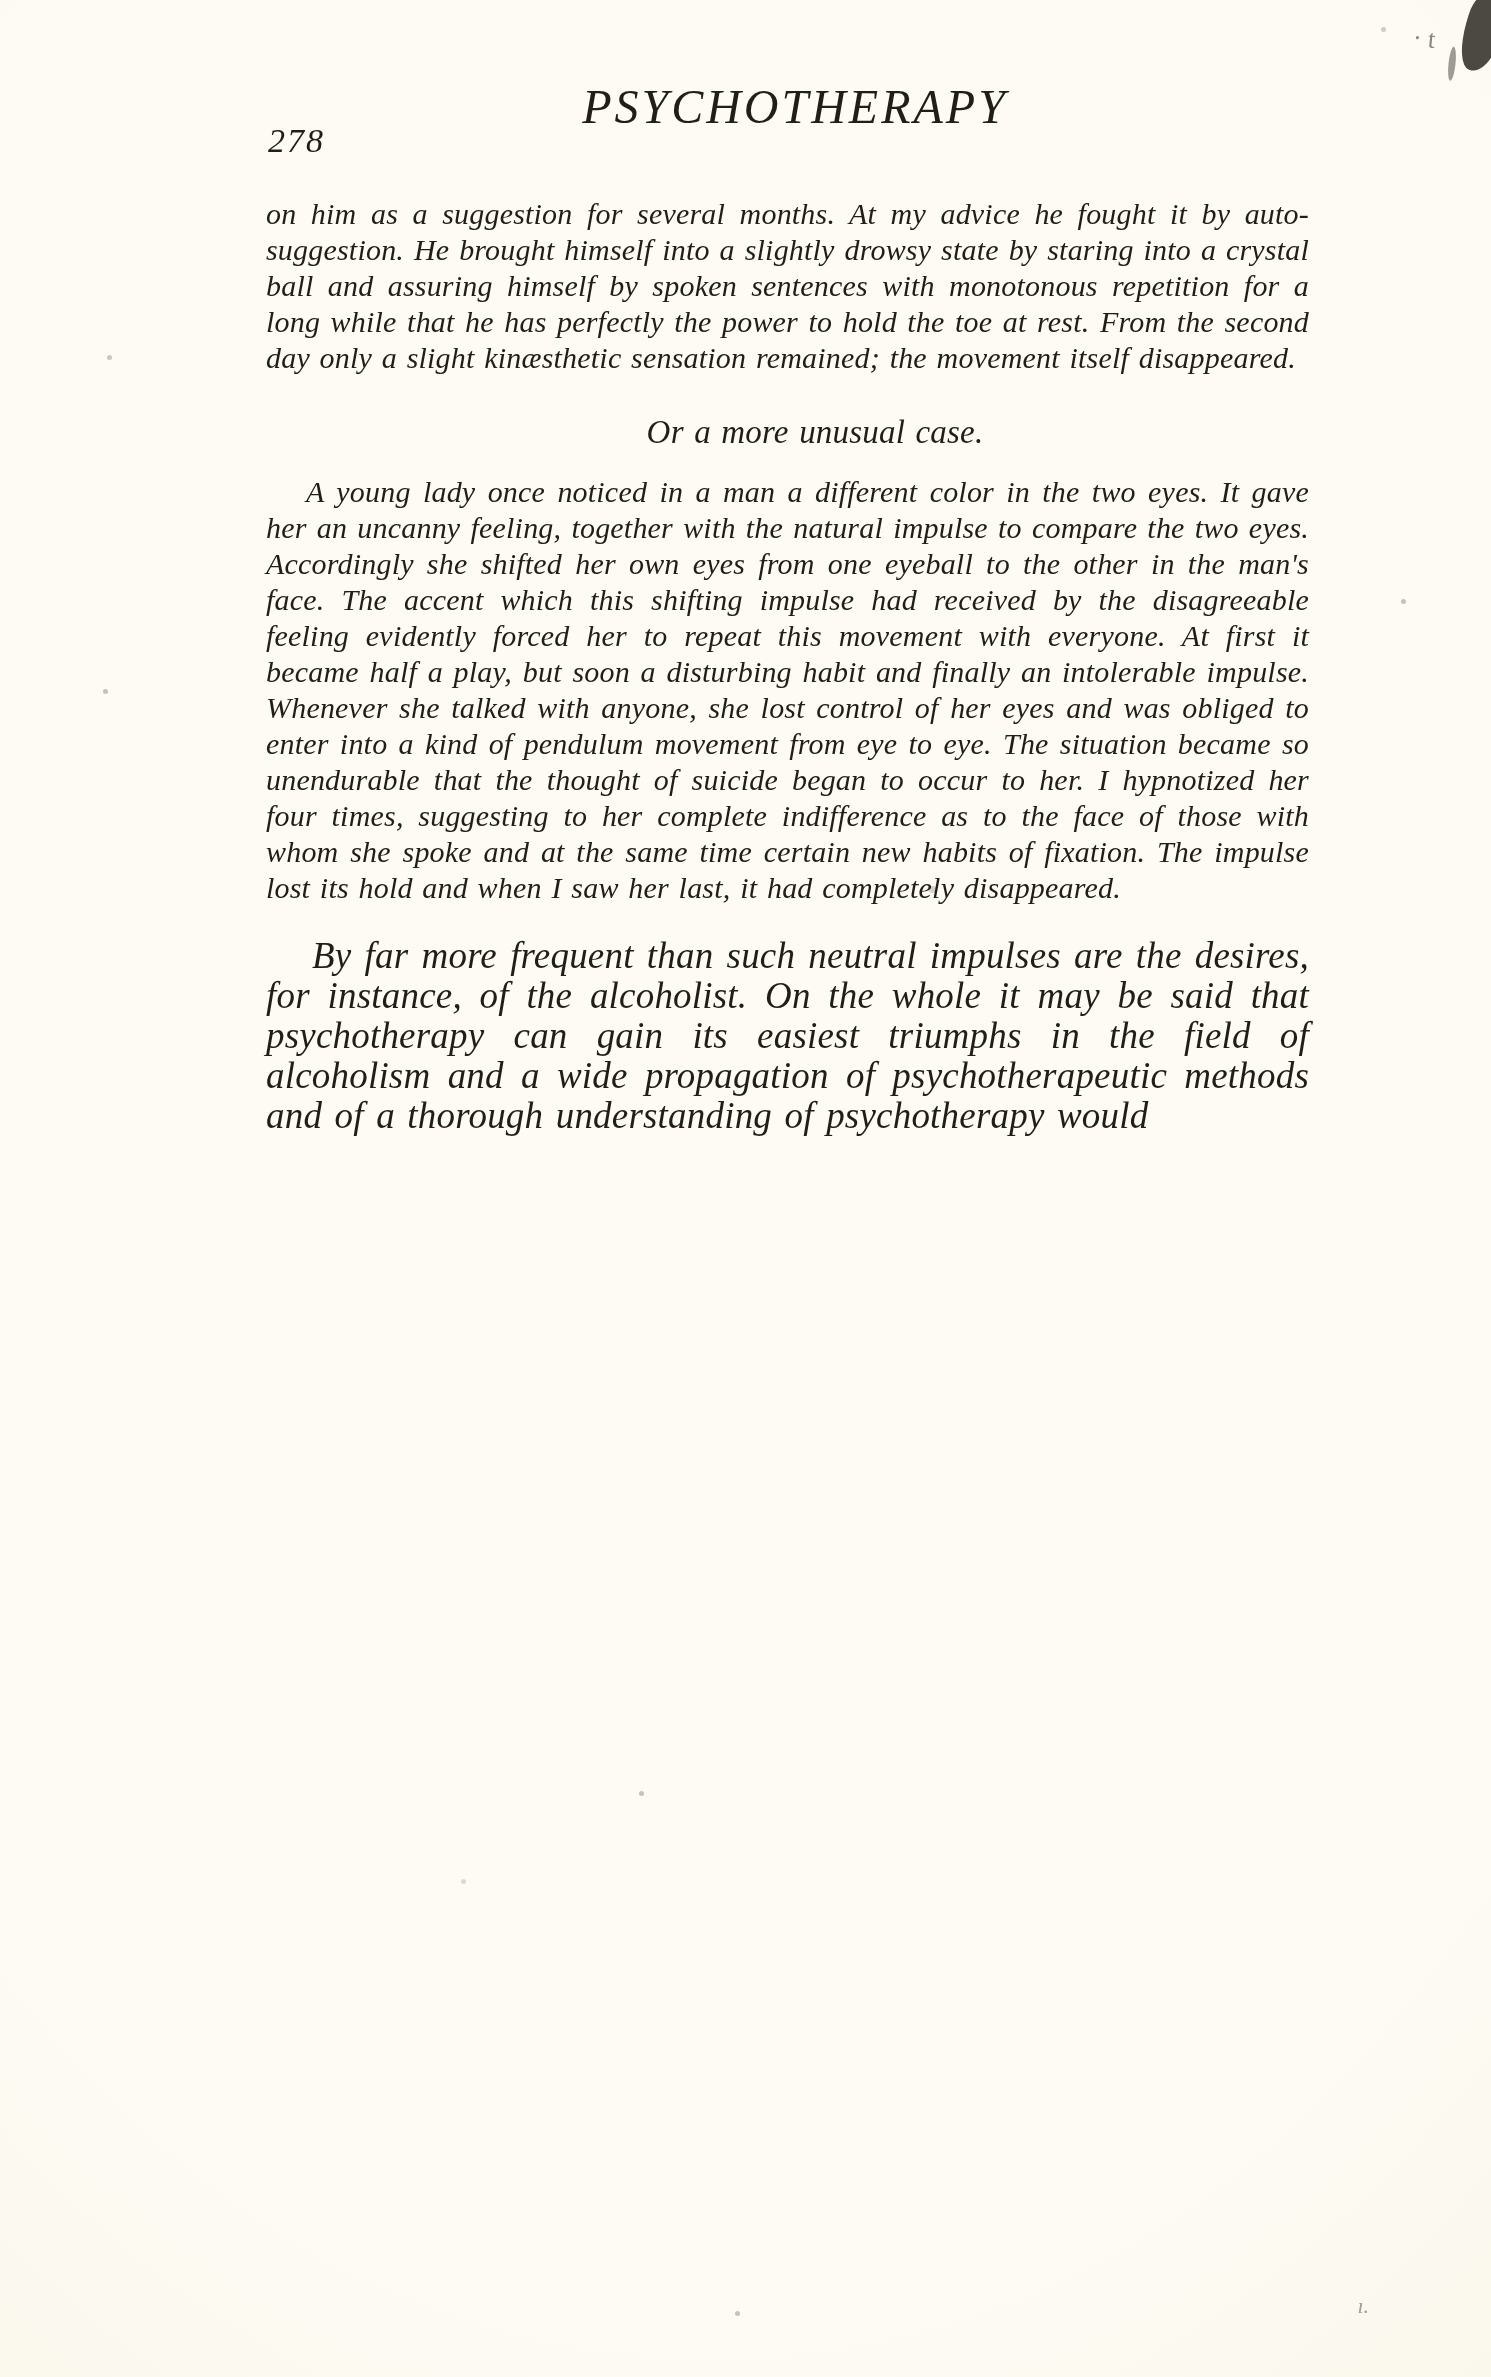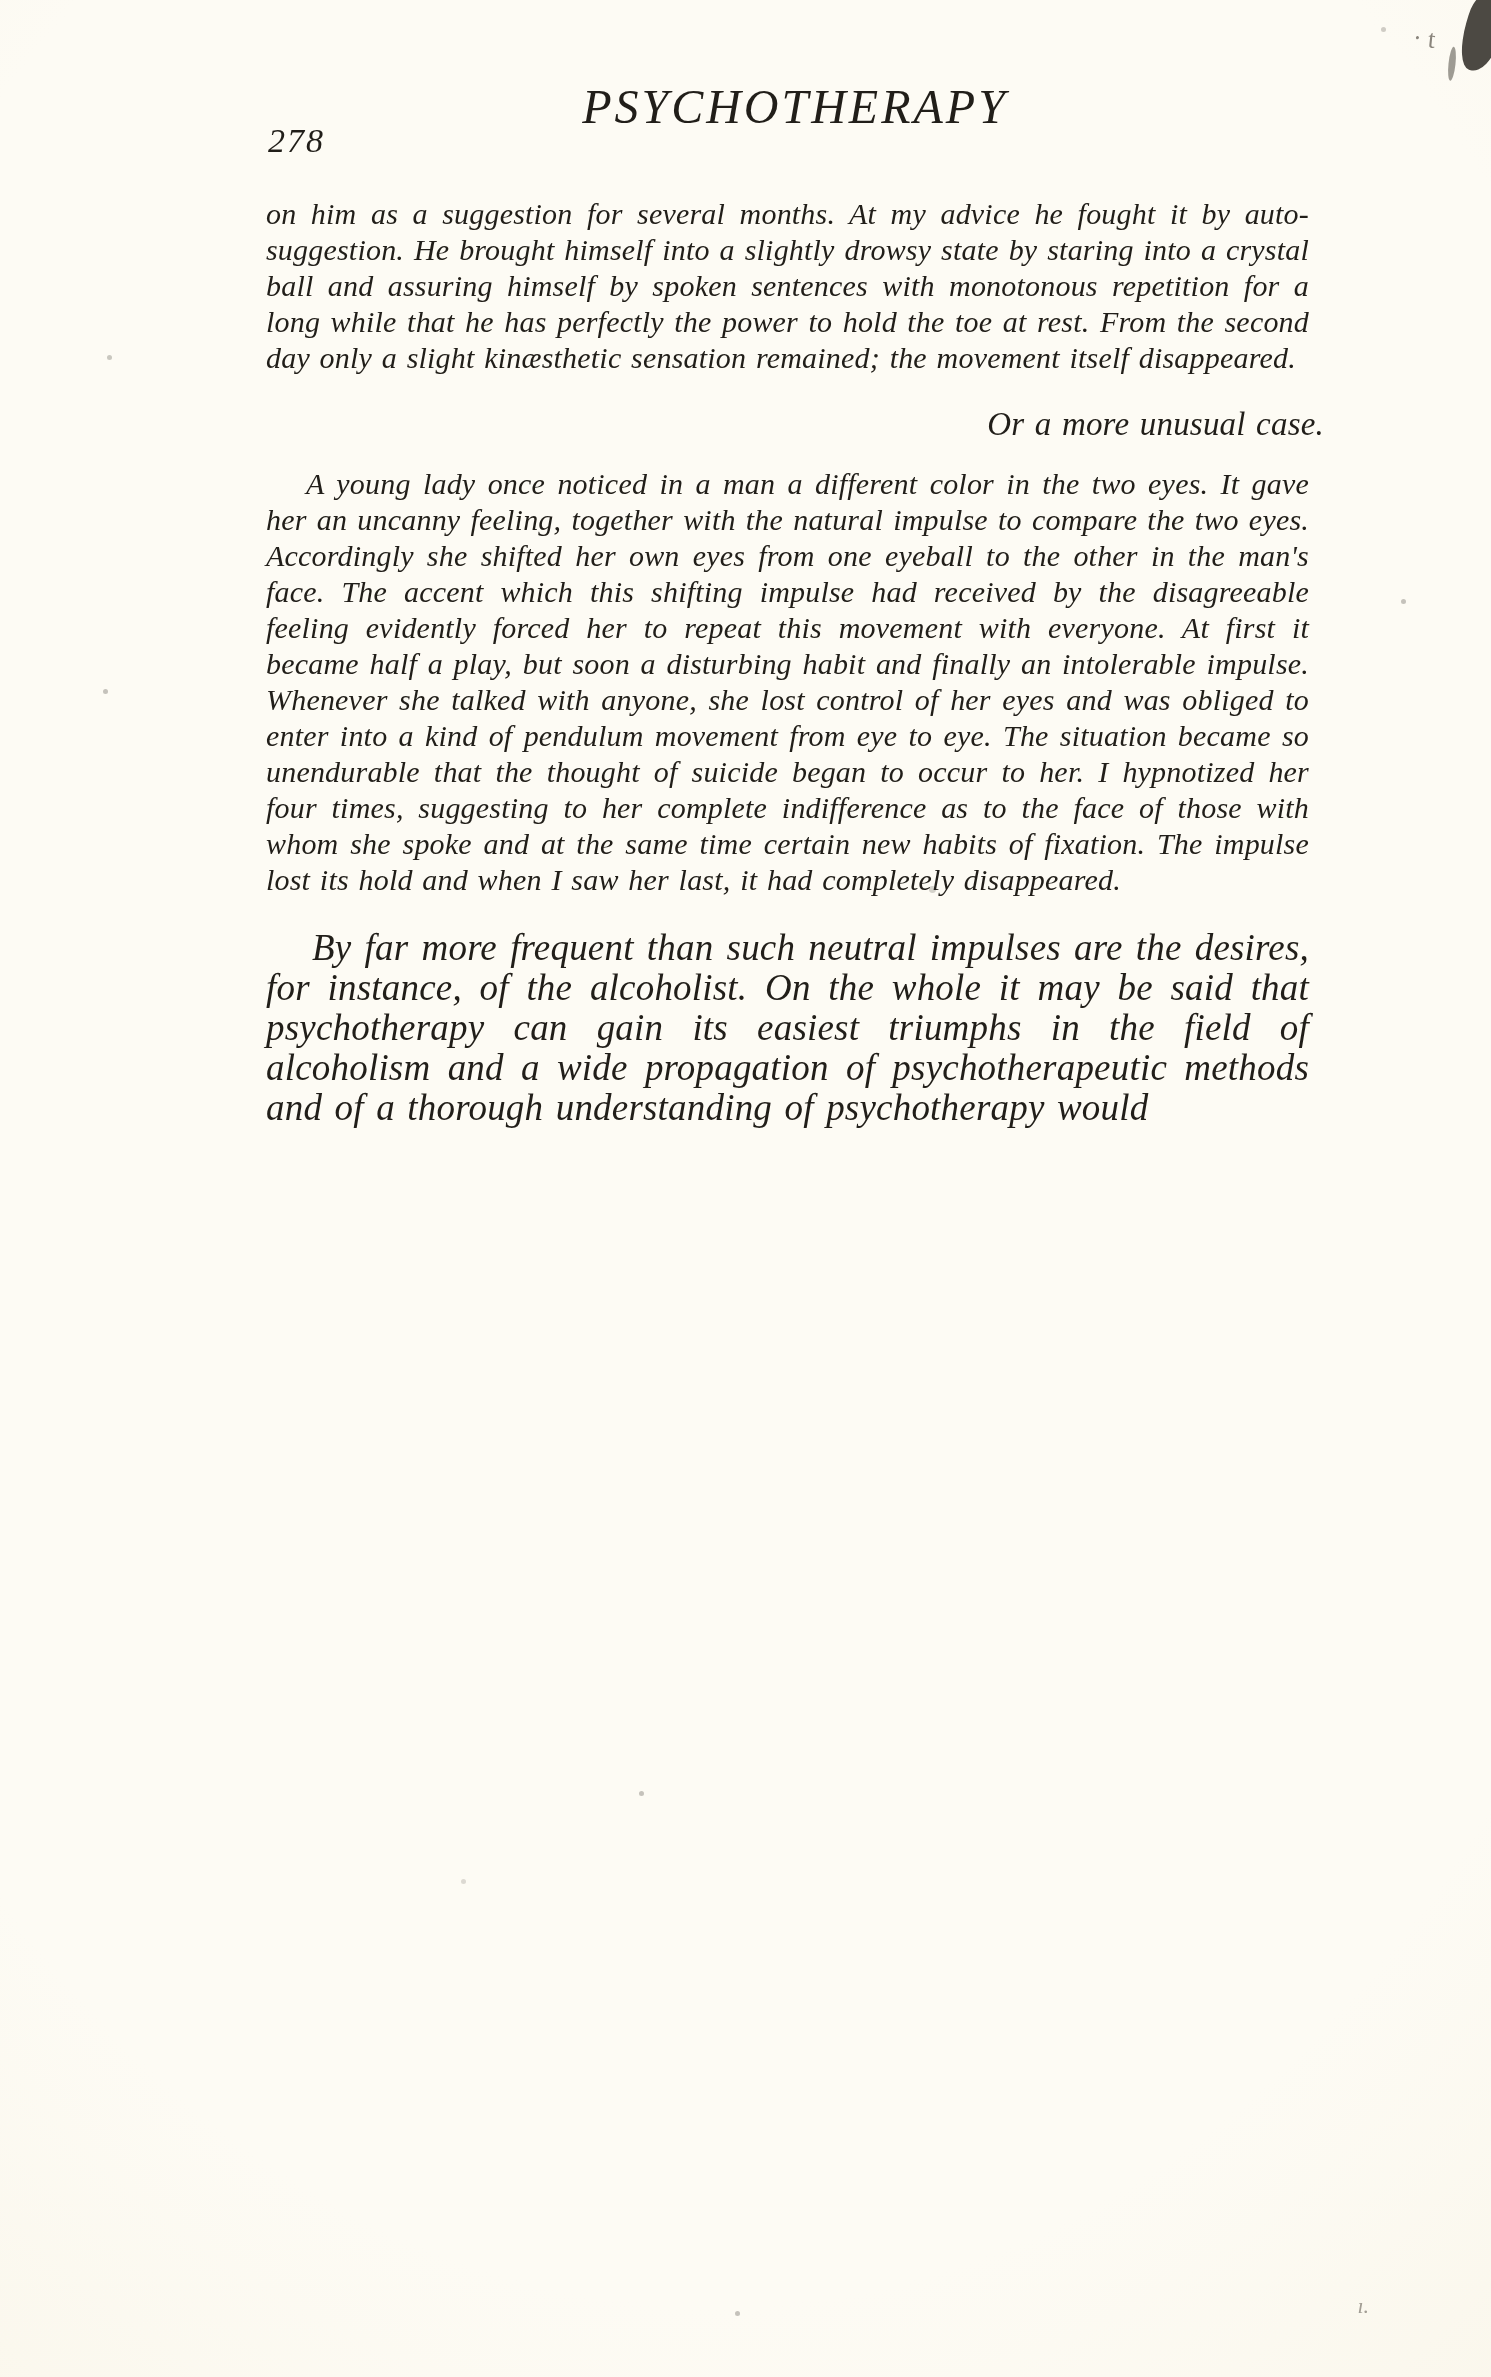--- a/index.html
+++ b/index.html
@@ -57,22 +57,22 @@
     line-height: 36px;
     text-align: justify;
     text-indent: 40px;
     letter-spacing: 0.2px;
     word-spacing: 2px;
   }
   .no-indent { text-indent: 0; }
   .case-line {
     font-size: 33px;
     line-height: 40px;
-    margin: 28px 0 22px 0;
-    text-align: right;
+    margin: 36px 0 22px 0;
+    text-align: center;
   }
   .large {
     font-size: 37px;
     line-height: 40px;
     text-indent: 46px;
     margin-top: 30px;
     word-spacing: 3px;
   }
 
   

